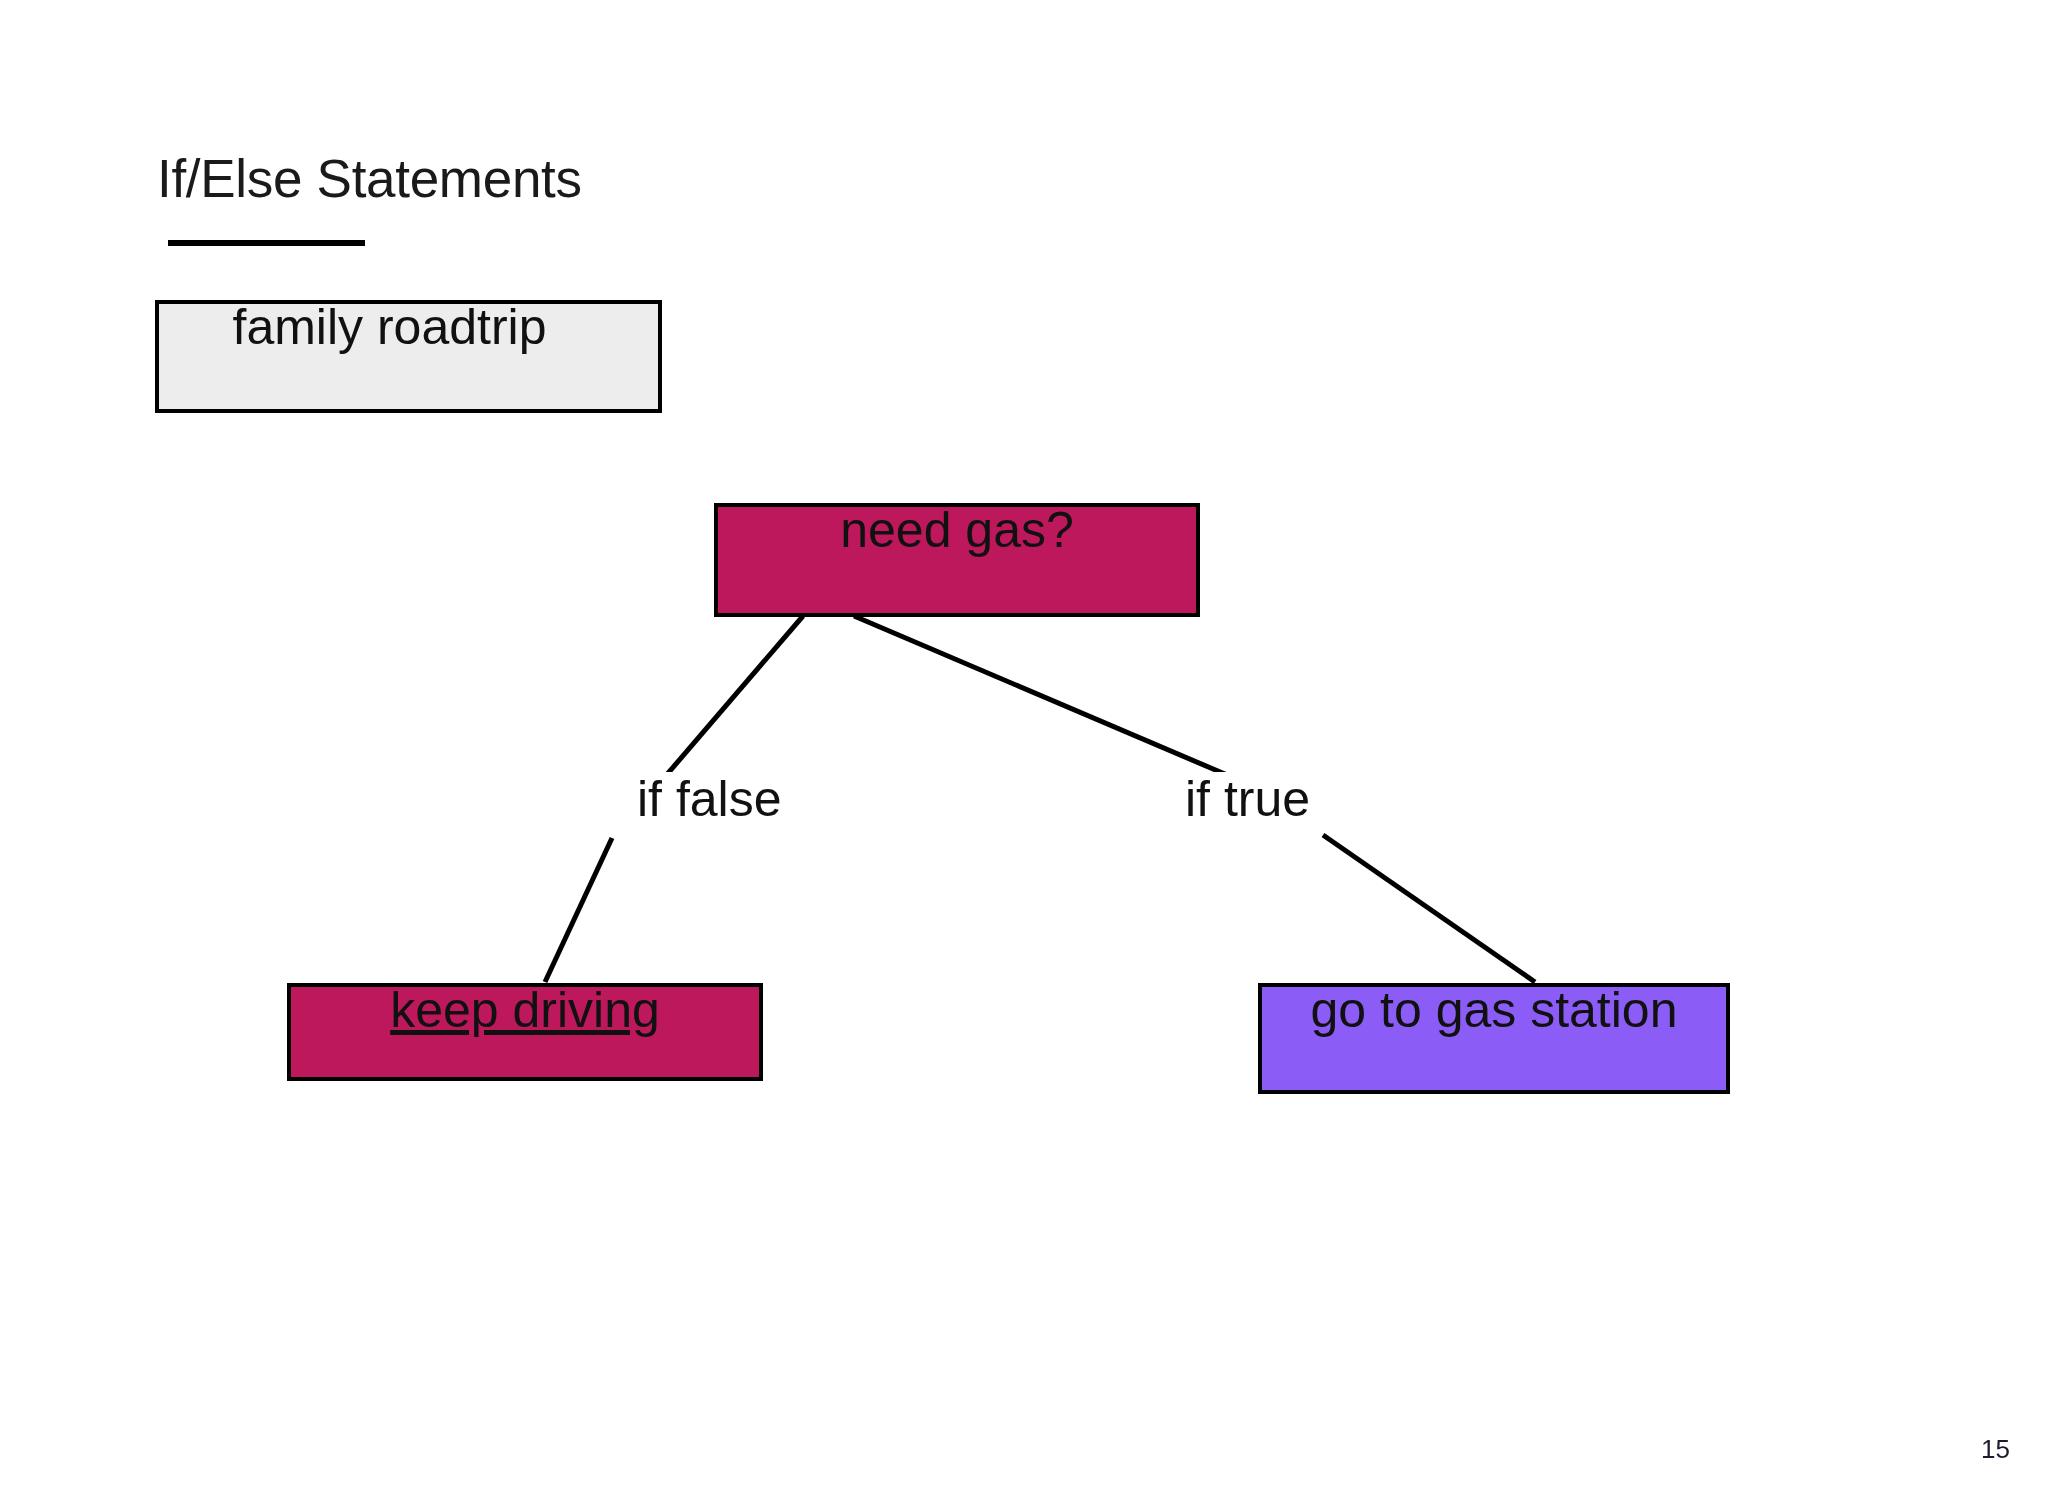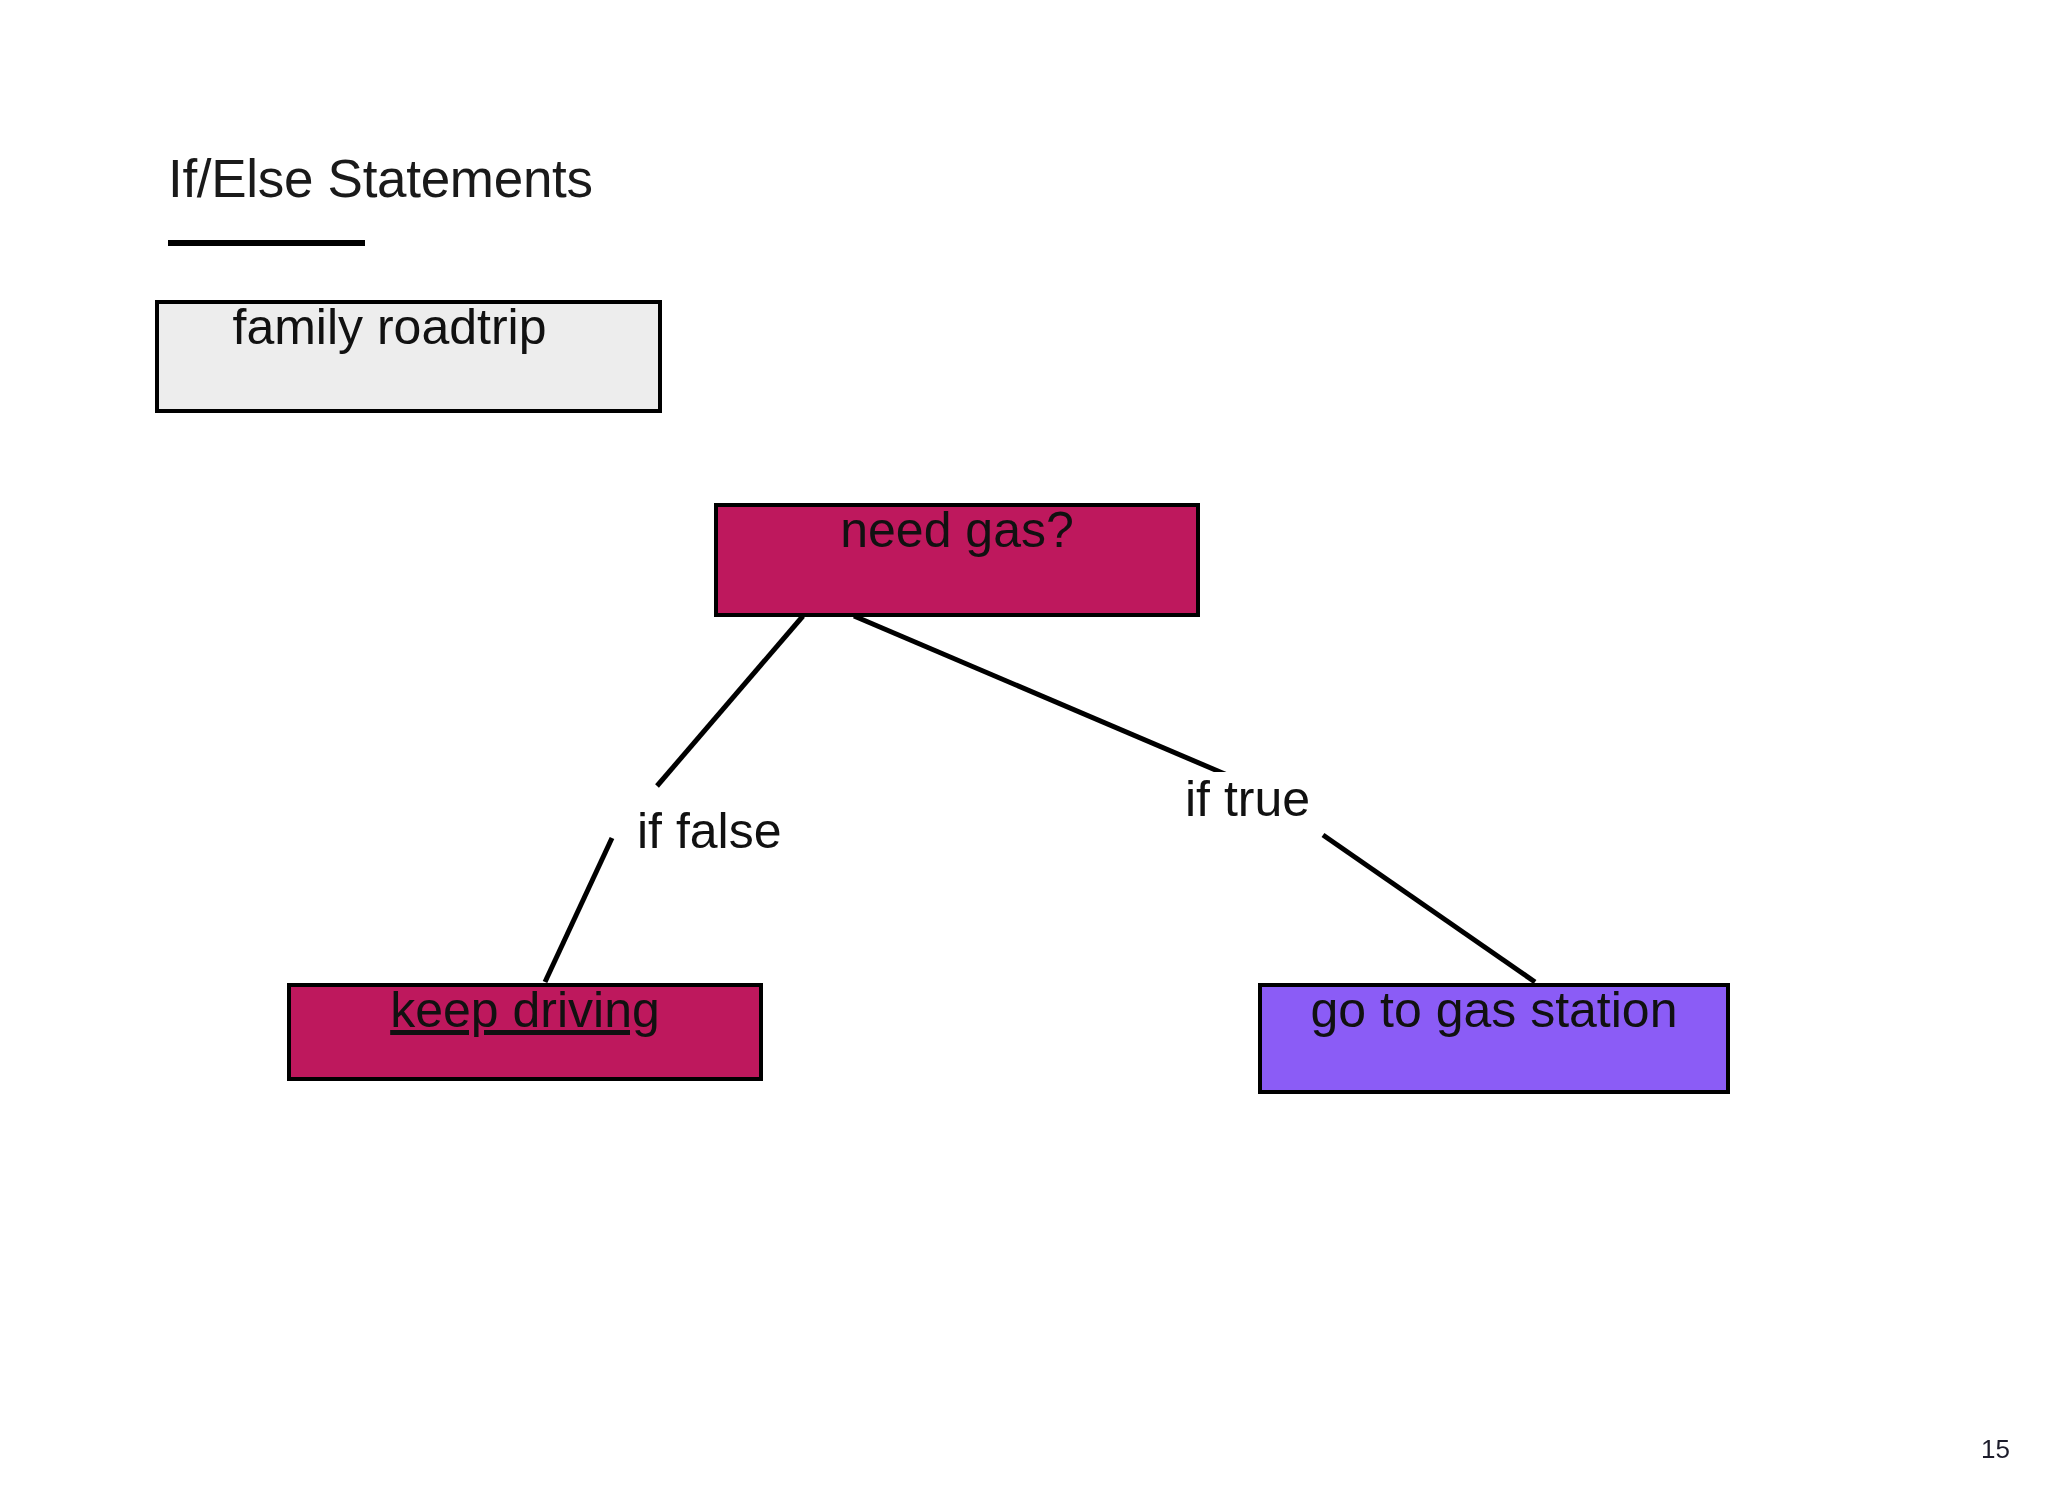--- a/index.html
+++ b/index.html
@@ -21,21 +21,21 @@
     left: 0;
     top: 0;
     width: 2048px;
     height: 1494px;
     background: #ffffff;
   }
 
   
   #slide-title {
     position: absolute;
-    left: 168px;
+    left: 157px;
     top: 152px;
     font-size: 53px;
     line-height: 1.0;
     letter-spacing: -0.3px;
     color: #1a1a1a;
     white-space: nowrap;
   }
   #title-rule {
     position: absolute;
     left: 168px;
@@ -105,21 +105,20 @@
     line-height: 1.0;
     white-space: nowrap;
     color: #111111;
     background: #ffffff;
     padding: 2px 10px;
     z-index: 4;
   }
   #edge-label-false {
     left: 627px;
     top: 772px;
-    margin-top: 32px;
   }
   #edge-label-true {
     left: 1175px;
     top: 772px;
   }
 
   
   #edges {
     position: absolute;
     left: 0;

